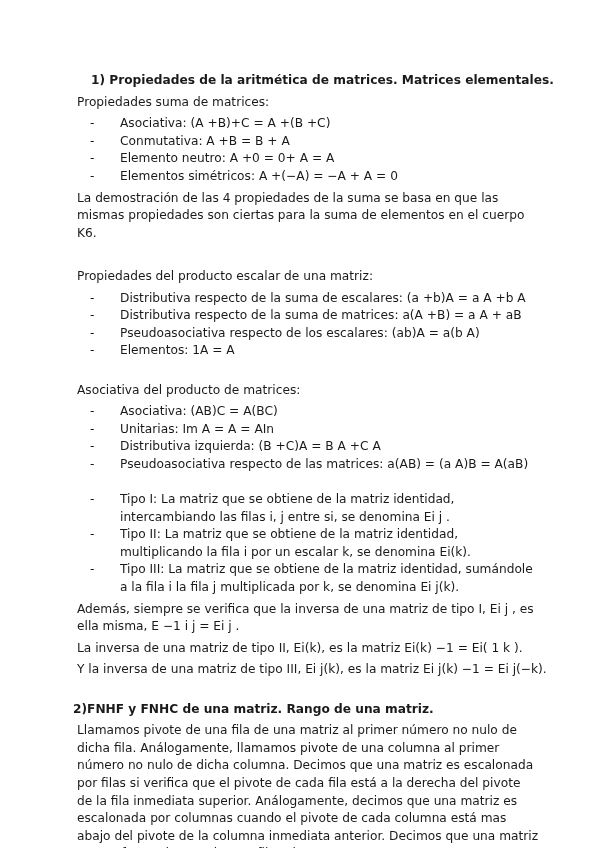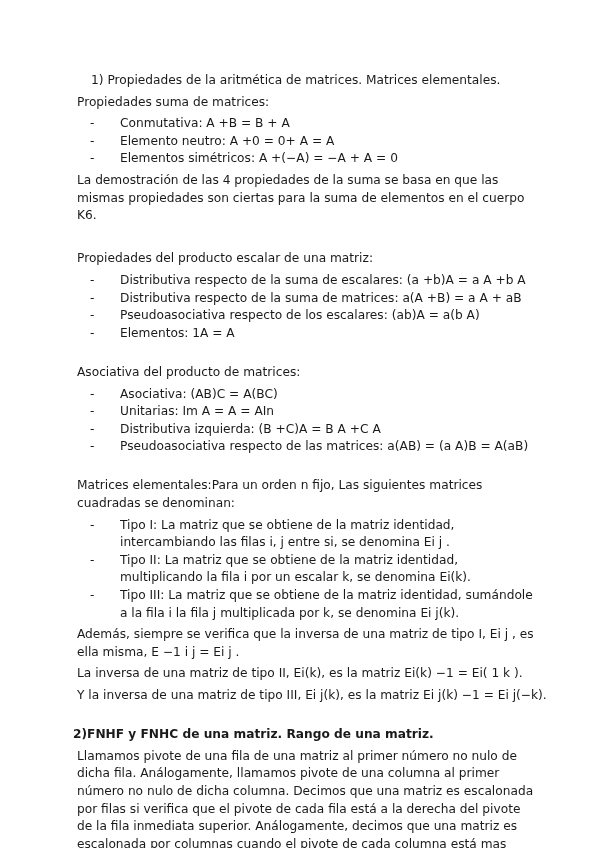--- a/index.html
+++ b/index.html
@@ -2,37 +2,38 @@
 <html><head>
 <meta charset="utf-8">
 <style>
   html, body { margin: 0; padding: 0; background: #ffffff; }
   body { width: 600px; height: 848px; overflow: hidden; position: relative; }
   .page {
     position: absolute; left: 73px; top: 72px; width: 470px;
     font-family: "DejaVu Sans", sans-serif;
     font-size: 12.2px; line-height: 17.6px; color: #1a1a1a;
   }
-  .h1 { font-weight: normal; padding-left: 18px; white-space: nowrap; }
+  .h1 { font-weight: bold; padding-left: 18px; white-space: nowrap; }
   .h2 { font-weight: bold; white-space: nowrap; }
   .p { margin: 4px; }
   .blank { height: 17.6px; }
   ul { list-style: none; margin: 0; padding: 0; }
   li { position: relative; padding-left: 47px; }
   li::before { content: "-"; position: absolute; left: 17px; top: 0; }
   .nowrap { white-space: nowrap; }
 </style>
 </head>
 <body>
 
 <div class="page">
   <div class="h1">1) Propiedades de la aritmética de matrices. Matrices elementales.</div>
 
   <div class="p">Propiedades suma de matrices:</div>
   <ul>
+    <li>Asociativa: (A +B)+C = A +(B +C)</li>
     <li>Conmutativa: A +B = B + A</li>
     <li>Elemento neutro: A +0 = 0+ A = A</li>
     <li>Elementos simétricos: A +(−A) = −A + A = 0</li>
   </ul>
   <div class="p">La demostración de las 4 propiedades de la suma se basa en que las mismas propiedades son ciertas para la suma de elementos en el cuerpo K6.</div>
   <div class="blank"></div>
 
   <div class="p">Propiedades del producto escalar de una matriz:</div>
   <ul>
     <li class="nowrap">Distributiva respecto de la suma de escalares: (a +b)A = a A +b A</li>
@@ -44,21 +45,20 @@
 
   <div class="p">Asociativa del producto de matrices:</div>
   <ul>
     <li class="nowrap">Asociativa: (AB)C = A(BC)</li>
     <li class="nowrap">Unitarias: Im A = A = AIn</li>
     <li class="nowrap">Distributiva izquierda: (B +C)A = B A +C A</li>
     <li class="nowrap">Pseudoasociativa respecto de las matrices: a(AB) = (a A)B = A(aB)</li>
   </ul>
   <div class="blank"></div>
 
-  <div class="p">Matrices elementales:Para un orden n fijo, Las siguientes matrices cuadradas se denominan:</div>
   <ul>
     <li>Tipo I: La matriz que se obtiene de la matriz identidad, intercambiando las filas i, j entre si, se denomina Ei j .</li>
     <li>Tipo II: La matriz que se obtiene de la matriz identidad, multiplicando la fila i por un escalar k, se denomina Ei(k).</li>
     <li>Tipo III: La matriz que se obtiene de la matriz identidad, sumándole a la fila i la fila j multiplicada por k, se denomina Ei j(k).</li>
   </ul>
   <div class="p">Además, siempre se verifica que la inversa de una matriz de tipo I, Ei j , es ella misma, E −1 i j = Ei j .</div>
   <div class="p nowrap">La inversa de una matriz de tipo II, Ei(k), es la matriz Ei(k) −1 = Ei( 1 k ).</div>
   <div class="p nowrap">Y la inversa de una matriz de tipo III, Ei j(k), es la matriz Ei j(k) −1 = Ei j(−k).</div>
   <div class="blank"></div>
 

